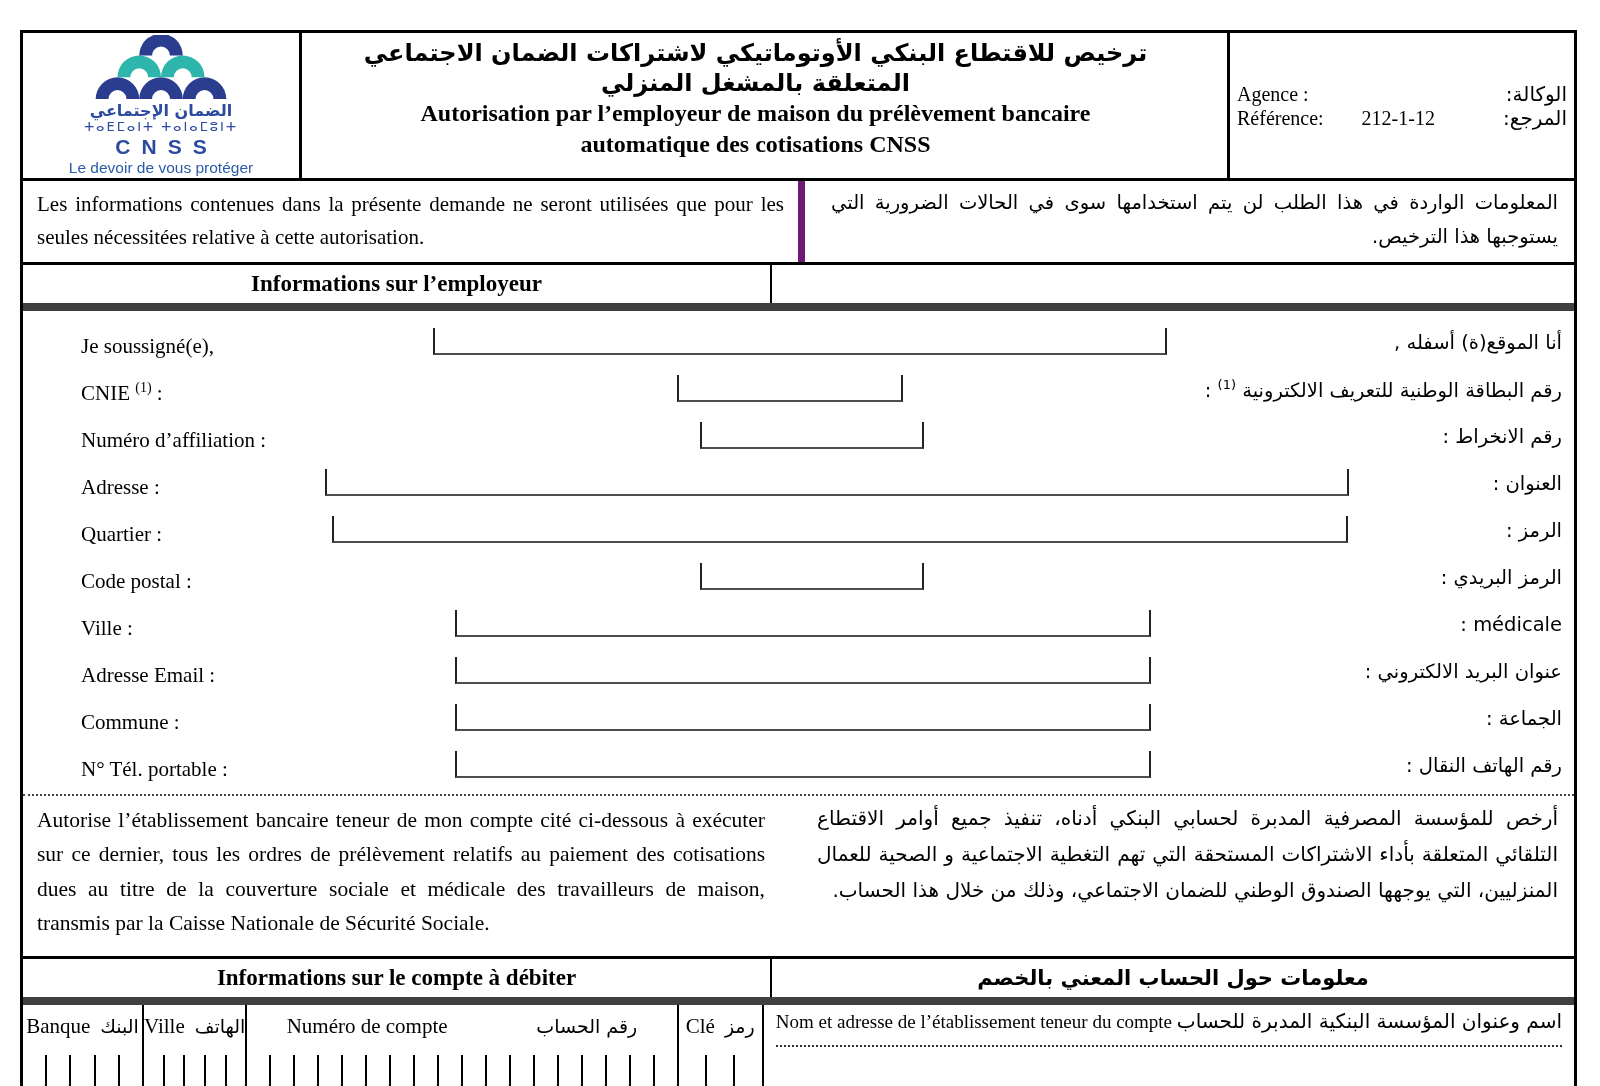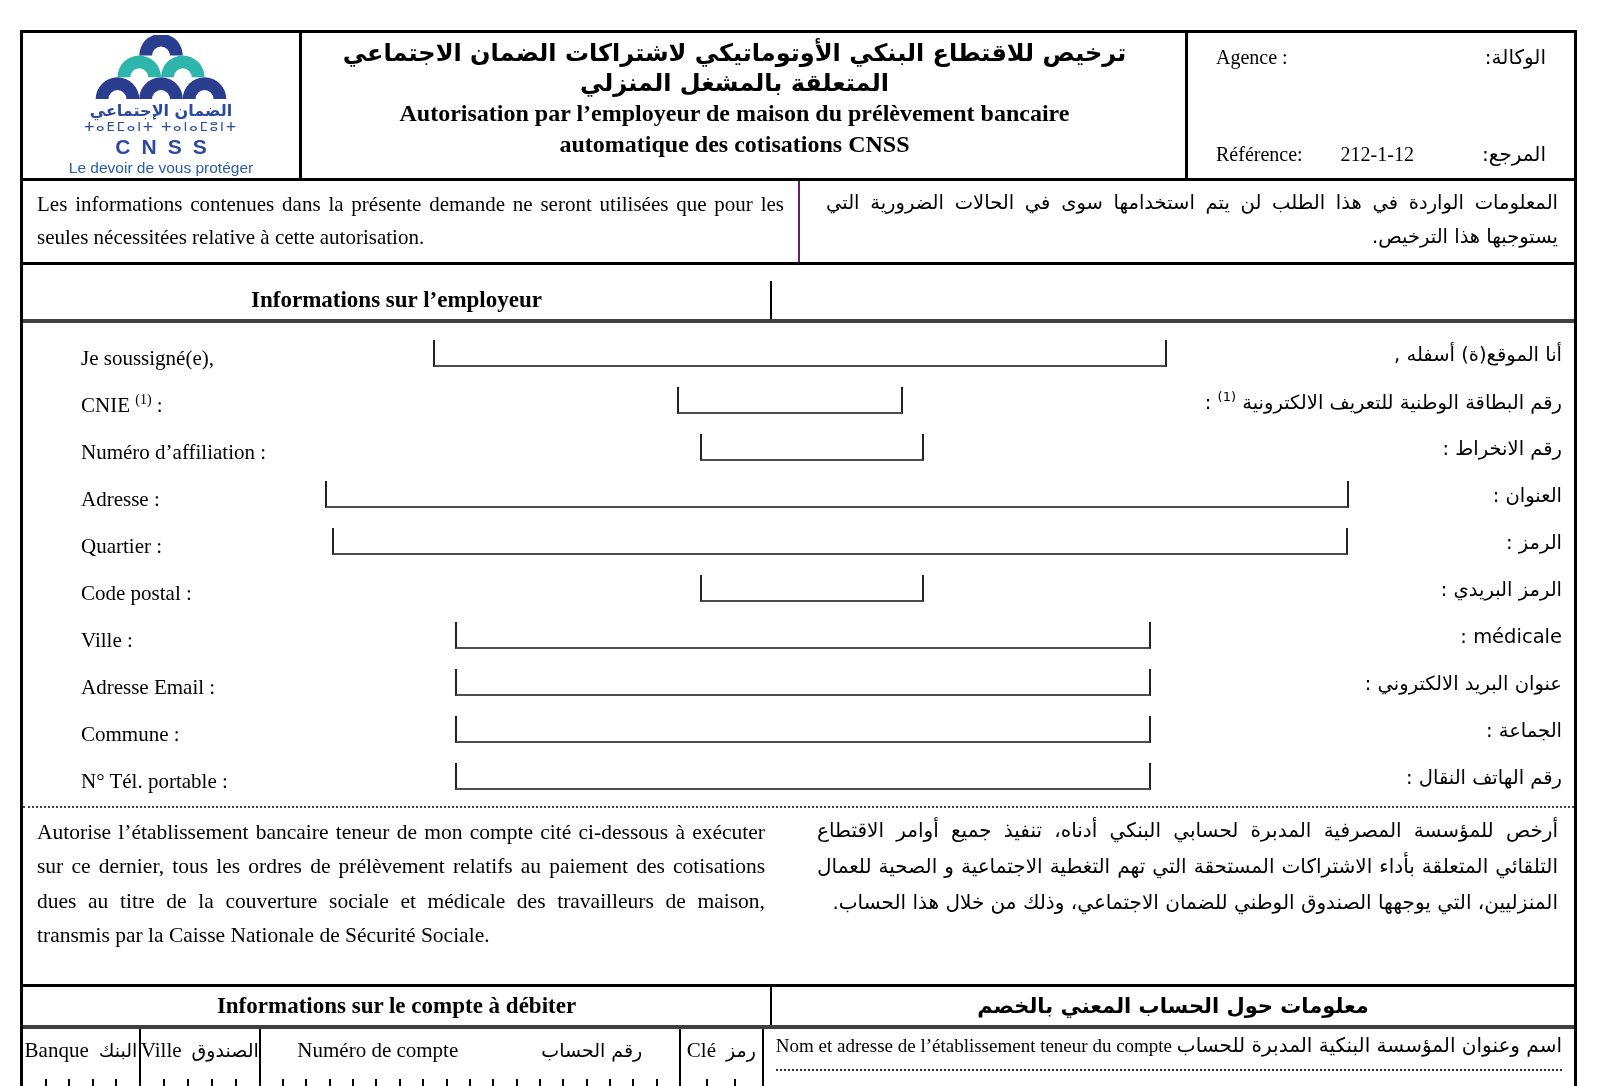--- a/index.html
+++ b/index.html
@@ -8,30 +8,30 @@
   
   .hdr{display:flex;height:145px;border-bottom:3px solid #000;}
   .logo-cell{width:276px;border-right:3px solid #000;display:flex;flex-direction:column;align-items:center;justify-content:flex-start;padding-top:2px;}
   .logo-ar{color:#2b4aa0;font-weight:bold;font-size:16px;direction:rtl;line-height:1.1;font-family:"DejaVu Sans",sans-serif;}
   .logo-tif{color:#2b4aa0;font-size:13px;letter-spacing:2px;line-height:1.2;font-family:"DejaVu Sans",sans-serif;}
   .logo-cnss{color:#2b4aa0;font-weight:bold;font-size:21px;letter-spacing:11px;line-height:1.1;font-family:"Liberation Sans",sans-serif;text-indent:11px;}
   .logo-tag{color:#2a5caa;font-size:15.5px;line-height:1.3;font-family:"Liberation Sans",sans-serif;}
   .title-cell{flex:1;text-align:center;padding-top:5px;}
   .t-ar{font-size:26px;font-weight:bold;direction:rtl;line-height:1.25;font-family:"DejaVu Sans",sans-serif;font-size:24px;}
   .t-fr{font-size:24px;font-weight:bold;line-height:1.3;}
-  .agence-cell{width:330px;border-left:3px solid #000;display:flex;flex-direction:column;justify-content:space-between;padding:12px 28px;margin-left:18px;}
+  .agence-cell{width:330px;border-left:3px solid #000;display:flex;flex-direction:column;justify-content:center;padding:12px 7px;margin-left:18px;}
   .ag-row{display:flex;justify-content:space-between;align-items:baseline;font-size:20px;}
   .ag-left{display:flex;gap:38px;}
   .ar{direction:rtl;font-family:"DejaVu Sans","Liberation Serif",serif;}
   
   .notes{display:flex;border-bottom:3px solid #000;}
-  .note-fr{width:747px;border-right:2px solid #701a75;padding:7px 14px 9px 14px;font-size:21px;text-align:justify;line-height:1.55;}
+  .note-fr{width:747px;border-right:7px solid #701a75;padding:7px 14px 9px 14px;font-size:21px;text-align:justify;line-height:1.55;}
   .note-ar{flex:1;direction:rtl;text-align:justify;padding:5px 16px 7px 26px;font-size:21px;line-height:1.75;font-family:"DejaVu Sans",sans-serif;font-size:19.5px;}
   
-  .band{display:flex;height:38px;border-bottom:4px solid #404040;margin-top:16px;}
+  .band{display:flex;height:38px;border-bottom:8px solid #404040;}
   .band-l{width:747px;border-right:2px solid #000;display:flex;align-items:center;justify-content:center;font-weight:bold;font-size:23px;}
   .band-r{flex:1;display:flex;align-items:center;justify-content:center;font-weight:bold;font-size:21px;direction:rtl;font-family:"DejaVu Sans",sans-serif;}
   
   .fields{position:relative;height:483px;font-size:21px;}
   .frow{position:absolute;left:0;right:0;height:47px;}
   .flabel{position:absolute;left:14px;bottom:1px;white-space:nowrap;margin-left:44px;}
   .flabel sup{font-size:14px;}
   .flabel-ar{position:absolute;right:12px;bottom:6px;white-space:nowrap;direction:rtl;font-family:"DejaVu Sans",sans-serif;font-size:19.5px;}
   .flabel-ar sup{font-size:13px;}
   .fline{position:absolute;bottom:5px;height:25px;border-left:2px solid #222;border-right:2px solid #222;border-bottom:2px solid #4d4d4d;}
@@ -184,21 +184,21 @@
           <div class="comb-cell"></div>
           <div class="comb-cell"></div>
           <div class="comb-cell"></div>
           <div class="comb-cell"></div>
           <div class="comb-cell"></div>
         </div>
     </div>
     <div class="col c2">
       <div class="col-head">
         <span>Ville</span>
-        <span class="ar">الصندوق</span>
+        <span class="ar">الهاتف</span>
       </div>
       <div class="combs">
           <div class="comb-cell"></div>
           <div class="comb-cell"></div>
           <div class="comb-cell"></div>
           <div class="comb-cell"></div>
           <div class="comb-cell"></div>
         </div>
     </div>
     <div class="col c3">

